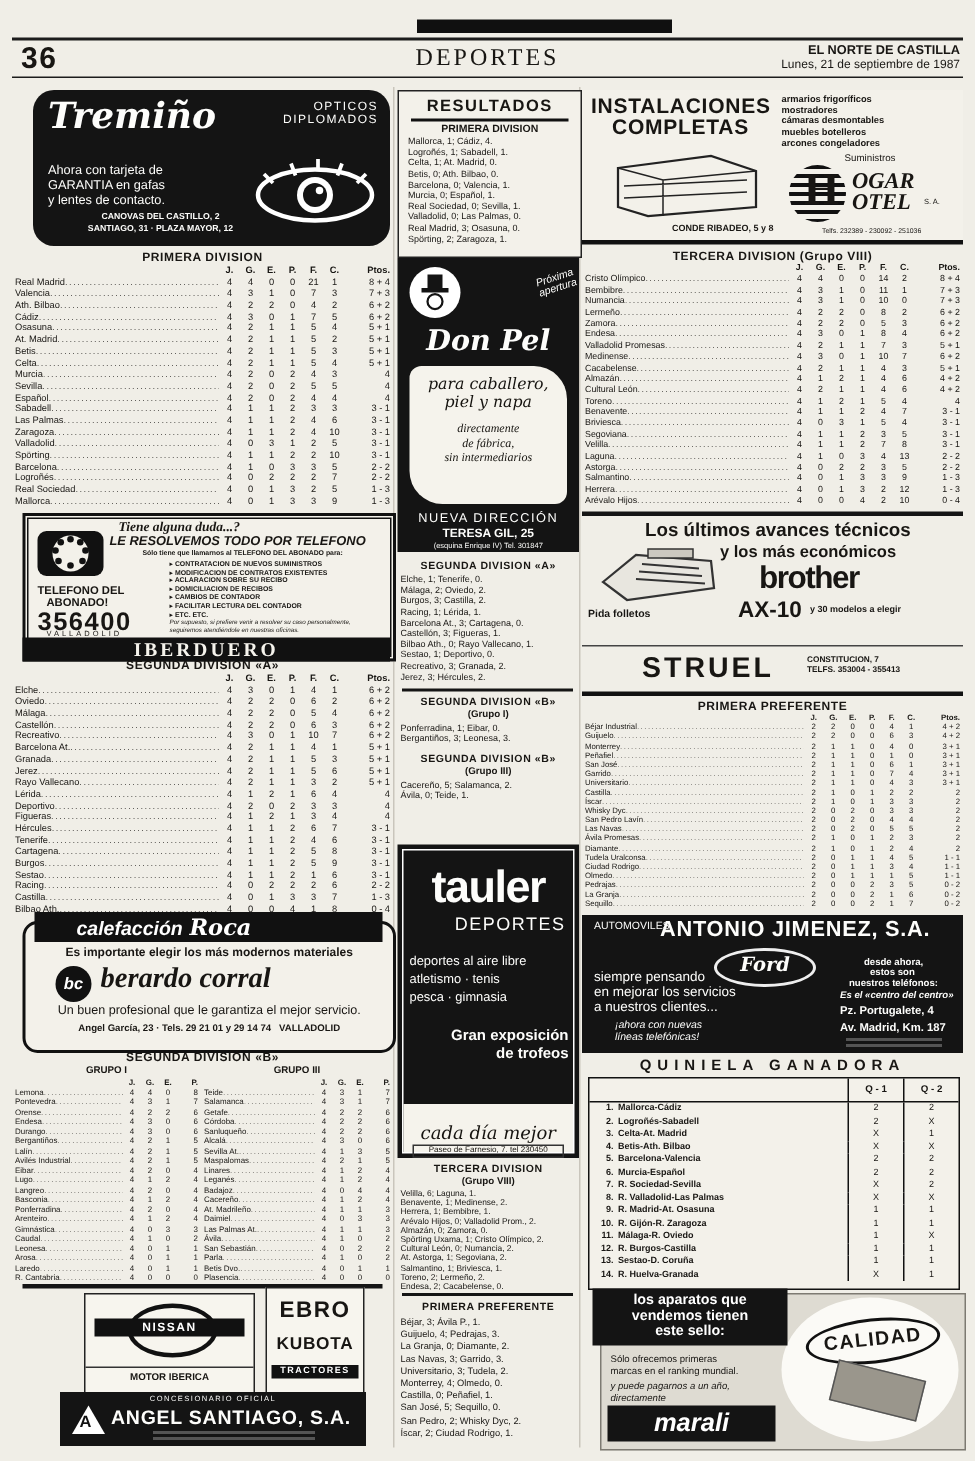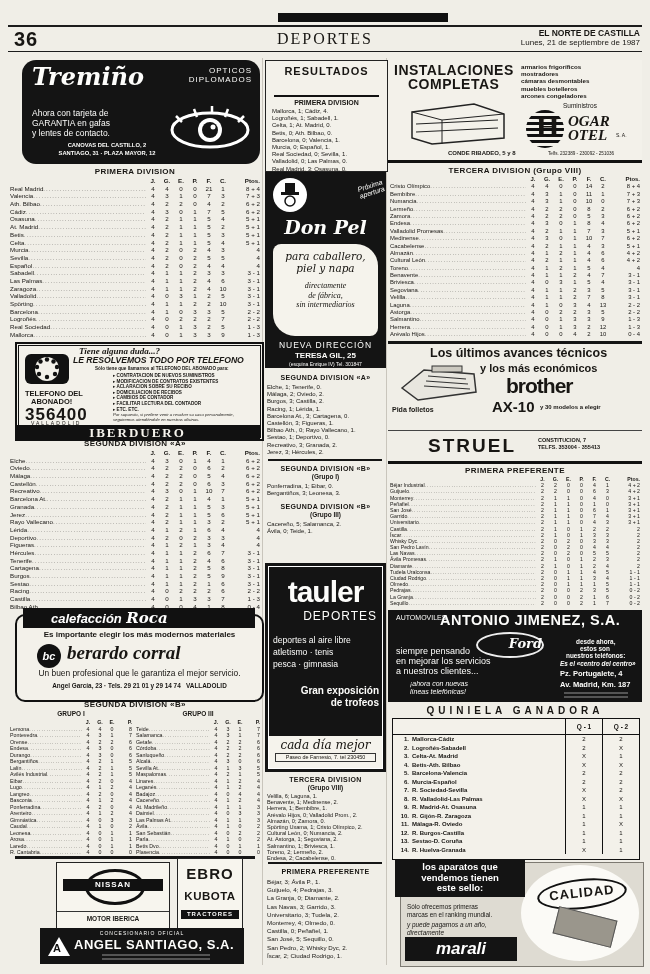--- a/index.html
+++ b/index.html
@@ -33,21 +33,21 @@
   .sm{--rh:7.4px;--fs:5.9px;}
   .xs{--rh:6.2px;--fs:5.2px;--cw:13px;--nw:26px;}
   .half{--rh:6.5px;--fs:5.3px;--cw:12px;--nw:14px;}
   
   .res-line{font-size:6px;line-height:7.2px;white-space:nowrap;}
   .res-sm .res-line{font-size:5.6px;line-height:6.2px;}
   .res-lg .res-line{font-size:6.2px;line-height:8.2px;}
   .res-head{font-size:7px;font-weight:bold;text-align:center;}
   
   #resbox{left:265px;top:60px;width:121px;height:110px;border:1px solid #222;background:#f3f1ea;}
-  #resbox h1{margin:4px 8px 2px;font-size:11px;letter-spacing:1px;text-align:center;border-bottom:2px solid #111;padding-bottom:18px;}
+  #resbox h1{margin:4px 8px 2px;font-size:11px;letter-spacing:1px;text-align:center;border-bottom:2px solid #111;padding-bottom:2px;}
   
   .adk{background:#141414;color:#fdfdfb;}
   .micro{height:2px;background:#888;opacity:.55;margin:2px 6px;}
   
   #tremino{left:22px;top:60px;width:238px;height:104px;border-radius:14px;}
   .tm-brand{left:10px;top:2px;font-family:"DejaVu Serif",serif;font-style:italic;font-weight:bold;font-size:24px;}
   .tm-tag{right:8px;font-size:8px;letter-spacing:1px;}
   .tm-head{left:6px;top:31px;font-size:13.5px;font-weight:bold;letter-spacing:.4px;white-space:nowrap;}
   .tm-b{left:10px;font-size:8.5px;}
   .tm-a{left:0;width:170px;text-align:center;font-size:5.8px;font-weight:bold;}
@@ -103,28 +103,28 @@
   .br-note{font-size:7px;font-weight:bold;}
   .st-name{font-size:19px;font-weight:bold;letter-spacing:2px;}
   .st-sm{font-size:5.5px;font-weight:bold;line-height:7px;}
   
   #tauler{left:265px;top:563px;width:121px;height:209px;box-shadow:inset 0 0 0 3px #141414, inset 0 0 0 4px #fff;}
   .ta-brand{left:0;top:12px;width:121px;text-align:center;font-size:30px;font-weight:bold;letter-spacing:-1px;}
   .ta-sub{left:0;top:46px;width:112px;text-align:right;font-size:12px;letter-spacing:1px;}
   .ta-l{left:8px;font-size:8.6px;white-space:nowrap;}
   .ta-g{left:0;width:114px;text-align:right;font-size:10px;font-weight:bold;}
   .ta-strip{left:4px;top:173px;width:113px;height:32px;background:#f5f3ec;color:#15130f;text-align:center;}
-  .ta-script{font-family:"DejaVu Serif",serif;font-style:italic;font-size:12px;margin-top:2px;}
+  .ta-script{font-family:"DejaVu Serif",serif;font-style:italic;font-size:12px;margin-top:12px;}
   .ta-addr{font-size:5.4px;border:1px solid #333;margin:1px 6px;line-height:7px;}
   
   #jim{left:388px;top:610px;width:254px;height:92px;}
   .jm-pre{left:8px;top:4px;font-size:7px;}
   .jm-name{left:52px;top:2px;font-size:14.5px;font-weight:bold;letter-spacing:.5px;}
   .jm-ford{left:88px;top:22px;width:64px;height:22px;border:2px solid #eee;border-radius:50%;
-           text-align:right;font-family:"DejaVu Serif",serif;font-style:italic;font-weight:bold;font-size:13px;line-height:20px;}
+           text-align:center;font-family:"DejaVu Serif",serif;font-style:italic;font-weight:bold;font-size:13px;line-height:20px;}
   .jm-l{left:8px;font-size:9px;white-space:nowrap;}
   .jm-li{left:22px;font-size:7px;font-style:italic;white-space:nowrap;}
   .jm-r{left:160px;font-size:6.4px;font-weight:bold;white-space:nowrap;}
   .jm-a{left:160px;font-size:7.5px;font-weight:bold;white-space:nowrap;}
   
   #qtitle{left:388px;top:705px;width:254px;text-align:center;font-size:10px;font-weight:bold;letter-spacing:4px;}
   #qtable{left:392px;top:718px;width:246px;height:140px;border:1px solid #111;background:#f3f1ea;}
   .q-row{display:flex;height:8.5px;font-size:6px;line-height:8.5px;}
   .q-head{height:15px;line-height:15px;font-weight:bold;border-bottom:1px solid #111;font-size:6.5px;}
   .q-num{flex:none;width:16px;text-align:right;padding-right:3px;font-weight:bold;}

